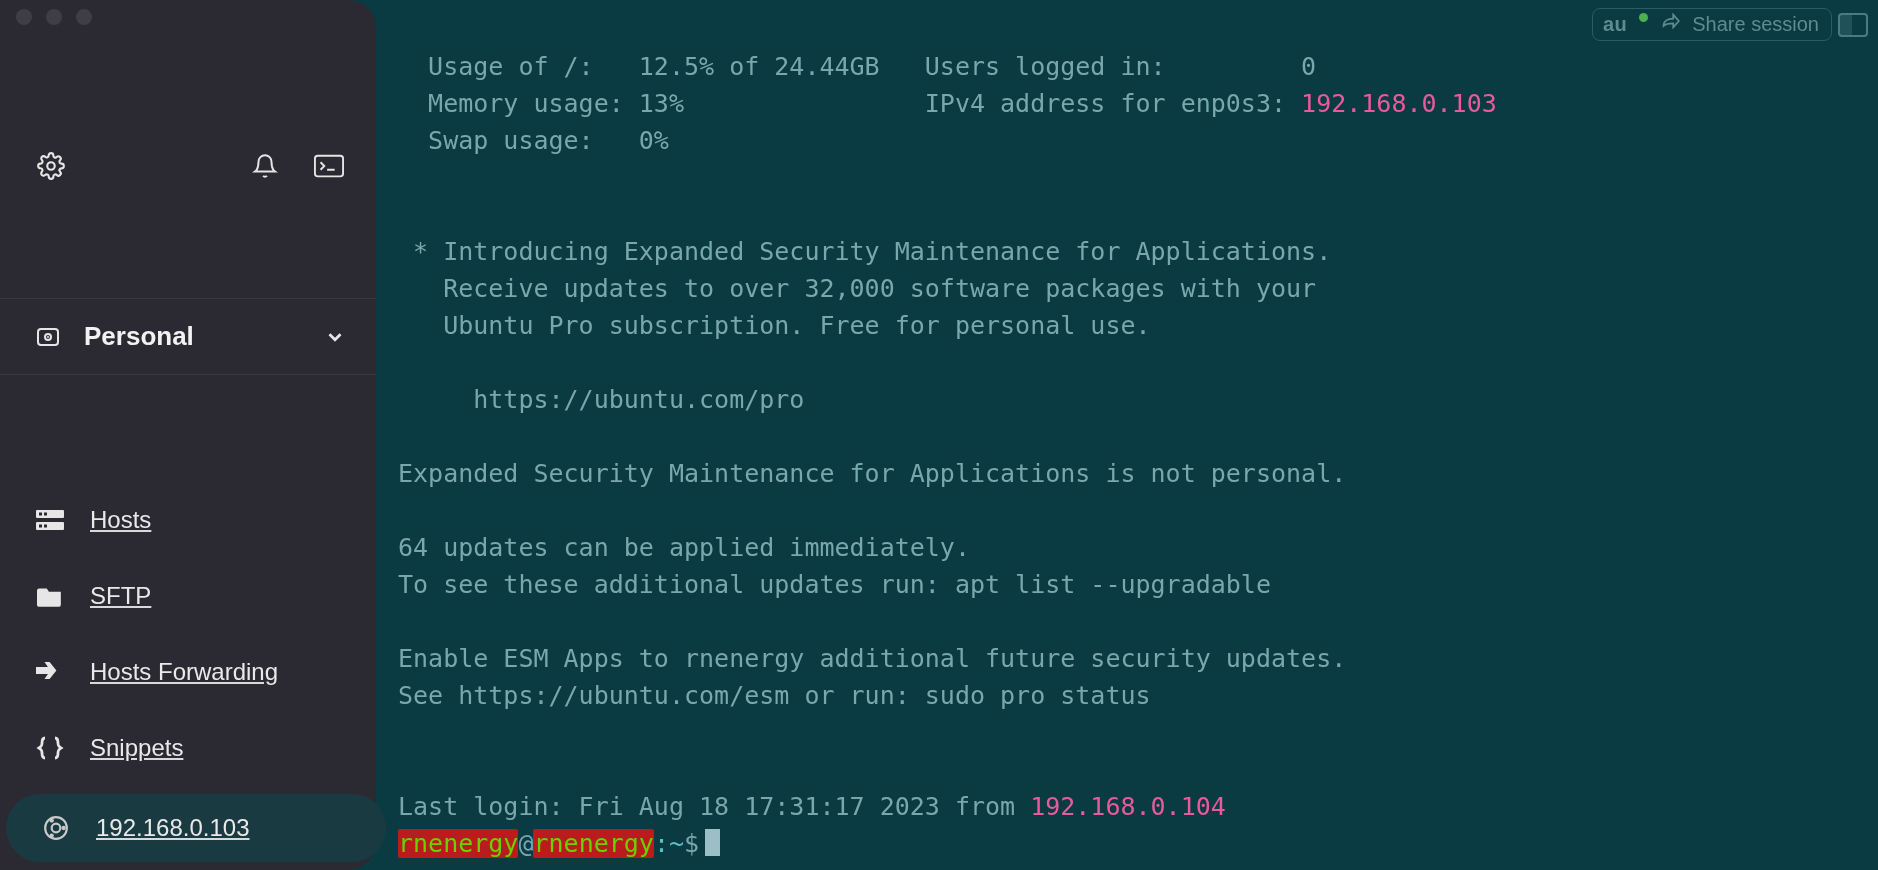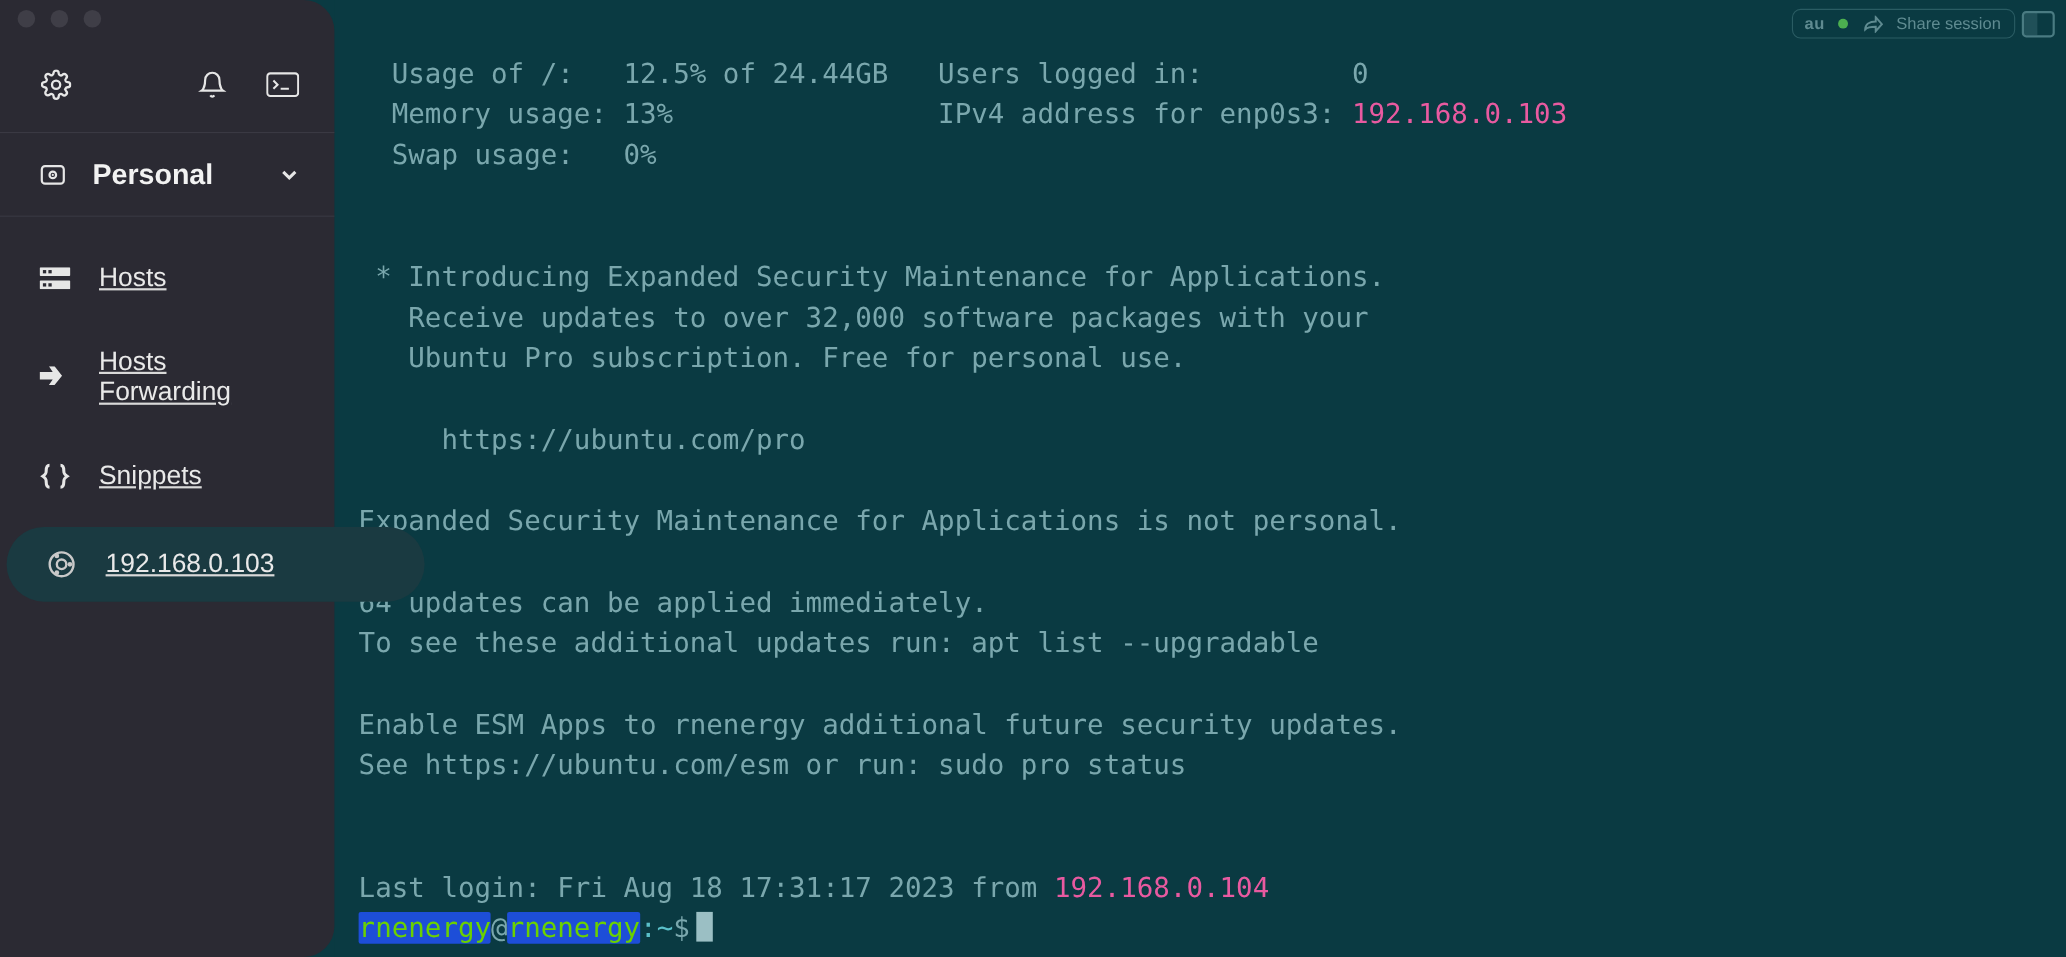--- a/index.html
+++ b/index.html
@@ -12,29 +12,30 @@
     color: #d9d9d9;
   }
   .app {
     display: flex;
     width: 100%;
     height: 100%;
     position: relative;
   }
   
   .sidebar {
-    width: 304px;
+    width: 376px;
     background: #2b2a33;
     display: flex;
     flex-direction: column;
     flex-shrink: 0;
     border-top-right-radius: 28px;
     border-bottom-right-radius: 28px;
     position: relative;
     z-index: 2;
+    justify-content: space-between;
   }
   .titlebar {
     height: 34px;
     display: flex;
     align-items: center;
     padding-left: 16px;
     gap: 14px;
   }
   .traffic-dot {
     width: 16px; height: 16px; border-radius: 50%;
@@ -119,21 +120,21 @@
   pre.terminal {
     font-family: "Menlo","Consolas","DejaVu Sans Mono",monospace;
     font-size: 25px;
     line-height: 37px;
     color: #7aa7ad;
     white-space: pre;
     padding: 48px 12px 10px 22px;
   }
   .hl-ip { color: #e85aa0; }
   .user-redact {
-    background: #1d4ed8;
+    background: #b91c1c;
     color: #6bd100;
     border-radius: 2px;
   }
   .at-sym { color: #7aa7ad; }
   .prompt-path { color: #5abfc9; }
   .prompt-dollar { color: #7aa7ad; }
   .cursor-block {
     display:inline-block;
     width:15px;height:27px;
     background:#9bbfc4;
@@ -145,26 +146,26 @@
   .top-right {
     position: absolute;
     top: 8px;
     right: 10px;
     display: flex;
     align-items: center;
     gap: 6px;
   }
   .au-pill {
     display: flex;
-    align-items: center;
+    align-items: flex-start;
     gap: 12px;
     border: 1px solid #2a5c63;
     border-radius: 8px;
     padding: 4px 12px 4px 10px;
-    font-size: 15px;
+    font-size: 20px;
     color: #5f8b91;
     cursor: pointer;
   }
   .au-pill .au { font-weight:600; letter-spacing:0.5px; }
   .green-dot {
     width:9px;height:9px;border-radius:50%;background:#4caf50;
   }
   .panel-toggle {
     width:30px;height:24px;
     border:2px solid #4a7b82;
@@ -241,20 +242,28 @@
             <rect x="0" y="12" width="28" height="8" rx="1"></rect>
             <rect x="3" y="2.5" width="3" height="3" fill="#2b2a33"></rect>
             <rect x="8" y="2.5" width="3" height="3" fill="#2b2a33"></rect>
             <rect x="3" y="14.5" width="3" height="3" fill="#2b2a33"></rect>
             <rect x="8" y="14.5" width="3" height="3" fill="#2b2a33"></rect>
           </svg>
         </span>
         <span>Hosts</span>
       </div>
 
+      <div class="nav-item">
+        <span class="nav-icon">
+          <svg width="26" height="22" viewBox="0 0 24 20" fill="currentColor">
+            <path d="M2 3h7l2 3h11v12a2 2 0 0 1-2 2H2a2 2 0 0 1-2-2V5a2 2 0 0 1 2-2z"></path>
+          </svg>
+        </span>
+        <span>SFTP</span>
+      </div>
 
       <div class="nav-item">
         <span class="nav-icon">
           <svg width="28" height="20" viewBox="0 0 28 20" fill="currentColor">
             <path d="M0 6h14l-4-6h6l8 10-8 10h-6l4-6H0z" transform="scale(0.85)"></path>
           </svg>
         </span>
         <span>Hosts Forwarding</span>
       </div>
 

